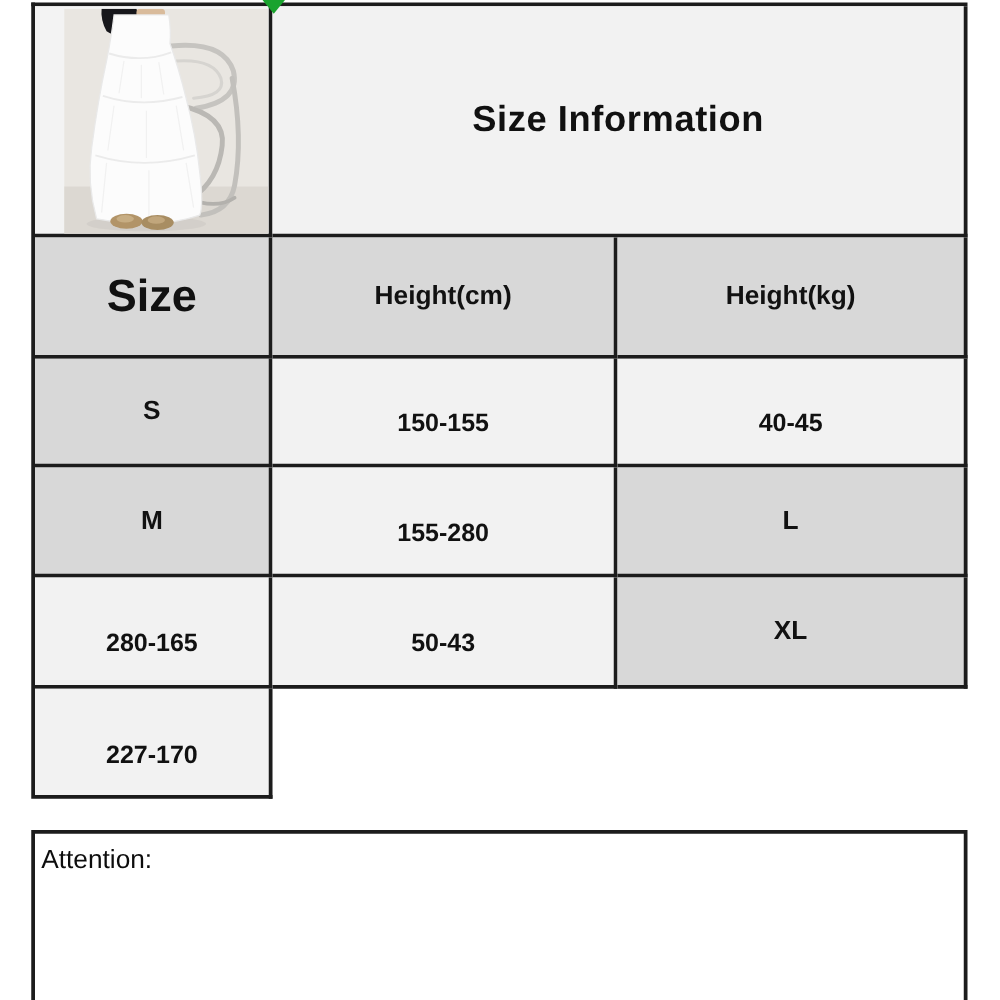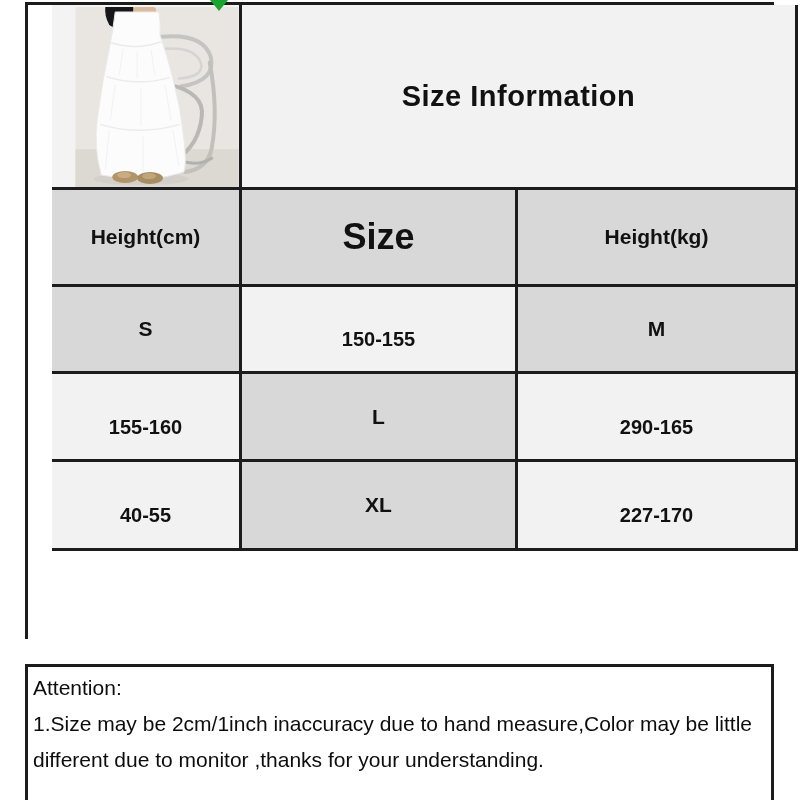--- a/index.html
+++ b/index.html
@@ -20,21 +20,20 @@
     position: absolute;
     left: 25px; top: 2px;
     width: 749px;
     display: grid;
     grid-template-columns: 190px 276px 280px;
     grid-template-rows: 185px 97px 87px 88px 89px 88px;
     border-top: 3px solid #1c1c1c;
     border-left: 3px solid #1c1c1c;
     background: #ffffff;
     box-sizing: border-box;
-    padding-left: 24px;
   }
   .cell {
     border-right: 3px solid #1c1c1c;
     border-bottom: 3px solid #1c1c1c;
     display: flex;
     align-items: center;
     justify-content: center;
     box-sizing: border-box;
     overflow: hidden;
   }
@@ -125,62 +124,64 @@
         <ellipse cx="75" cy="172" rx="13" ry="6" fill="#a88d62"></ellipse>
         <ellipse cx="49" cy="169" rx="7" ry="3" fill="#c7ad83"></ellipse>
         <ellipse cx="74" cy="170" rx="7" ry="3" fill="#c1a67c"></ellipse>
       </svg>
     </div>
     <div class="cell title-cell">
       <span class="main-title">Size Information</span>
     </div>
 
     <div class="cell head-cell">
-      <span class="col-head">Height(cm)</span>
+      <span class="size-head">Size</span>
     </div>
     <div class="cell head-cell">
-      <span class="size-head">Size</span>
+      <span class="col-head">Height(cm)</span>
     </div>
     <div class="cell head-cell">
       <span class="col-head">Height(kg)</span>
     </div>
 
     <div class="cell label-cell">
       <span class="size-label">S</span>
     </div>
     <div class="cell data-cell">
       <span class="data-value">150-155</span>
     </div>
+    <div class="cell data-cell">
+      <span class="data-value">40-45</span>
+    </div>
 
     <div class="cell label-cell">
       <span class="size-label">M</span>
     </div>
     <div class="cell data-cell">
-      <span class="data-value">155-160</span>
+      <span class="data-value">155-280</span>
     </div>
 
     <div class="cell label-cell">
       <span class="size-label">L</span>
     </div>
     <div class="cell data-cell">
-      <span class="data-value">290-165</span>
+      <span class="data-value">280-165</span>
     </div>
     <div class="cell data-cell">
-      <span class="data-value">40-55</span>
+      <span class="data-value">50-43</span>
     </div>
 
     <div class="cell label-cell">
       <span class="size-label">XL</span>
     </div>
     <div class="cell data-cell">
       <span class="data-value">227-170</span>
     </div>
 
   </div>
 
   <div class="corner-flag"></div>
 
   <div class="attention-box">
     <p>Attention:</p>
-    <p>1.Size may be 2cm/1inch inaccuracy due to hand measure,Color may be little different due to monitor ,thanks for your understanding.</p>
   </div>
 
 </div>
 
 </body></html>

